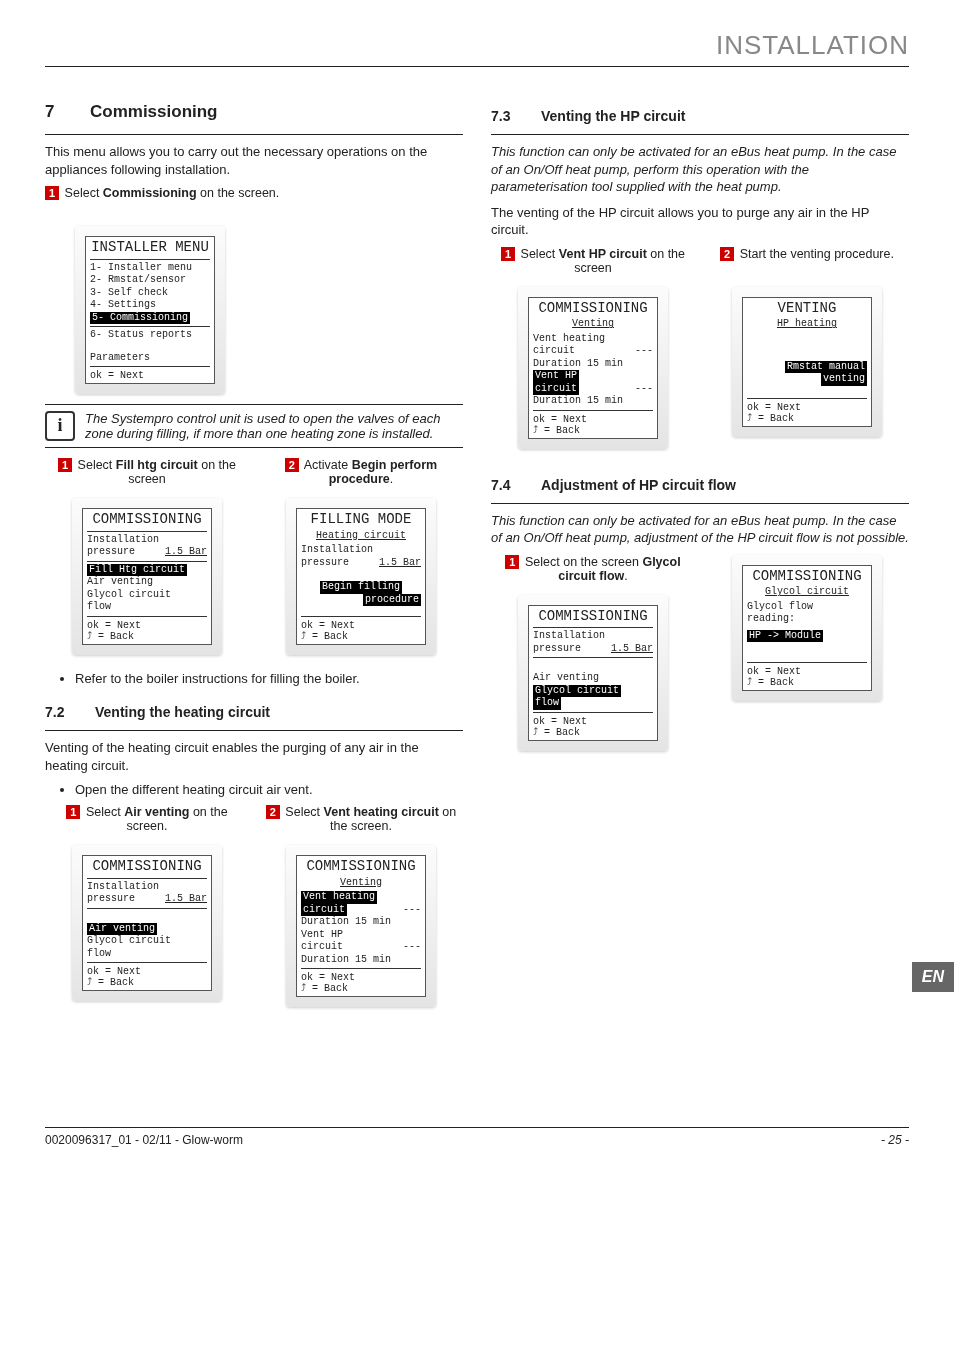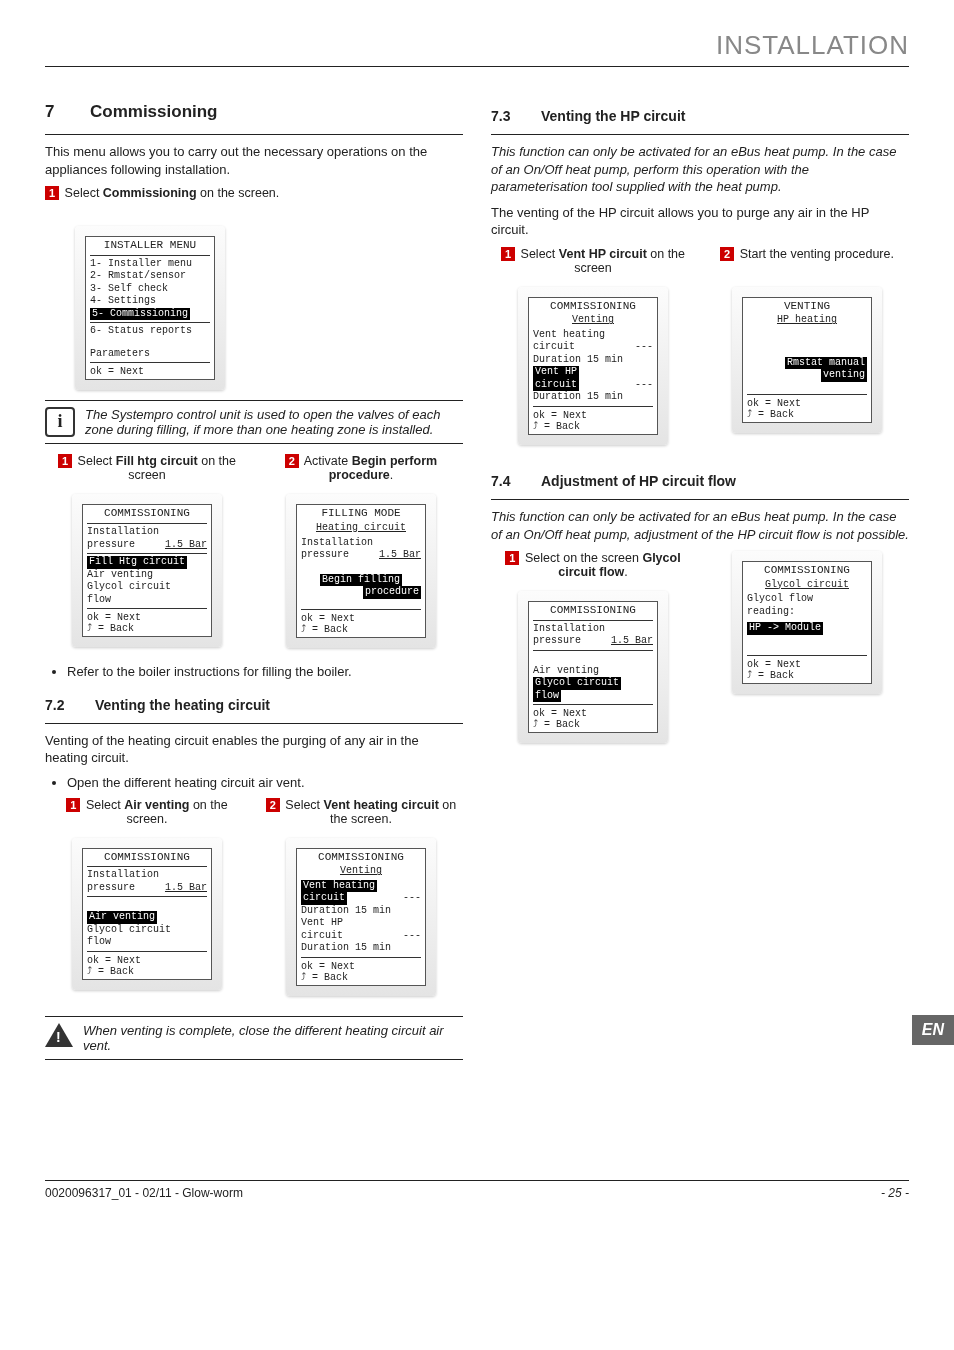--- a/index.html
+++ b/index.html
@@ -91,21 +91,21 @@
     font-family: "Courier New", monospace;
     font-size:10px;
     line-height:1.25;
     padding:2px 4px;
     text-align:left;
     min-height: 90px;
     position:relative;
   }
   .lcd .title {
     text-align:center;
-    font-size:11px;
+    font-size:14px;
     margin-bottom:1px;
   }
   .lcd .title-u {
     text-align:center;
     text-decoration:underline;
     font-size:10px;
     margin-bottom:2px;
   }
   .lcd .blank-mid {
     height: 28px;
@@ -153,21 +153,21 @@
   }
   .warn-tri::after{
     content:"!";
     position:absolute;
     left:-3px; top:6px;
     color:#fff;
     font-weight:bold;
     font-size:14px;
   }
   ul.bullets { padding-left:18px; margin:6px 0; }
-  ul.bullets li { margin:3px 4px; }
+  ul.bullets li { margin:3px 12px; }
   .lang-tab {
     position:absolute;
     right:0;
     bottom:185px;
     background:#666;
     color:#fff;
     padding:6px 10px;
     font-style:italic;
     font-weight:bold;
     font-size:16px;
@@ -329,24 +329,20 @@
             <div class="divider"></div>
             <div class="footer">
                   <div>ok  = Next</div>
                   <div>⤴   = Back</div>
                 </div>
           </div>
             </div>
         </div>
       </div>
 
-      <div class="note-row">
-        <div class="warn-tri"></div>
-        <div class="italic" style="font-weight:500;">When venting is complete, close the different heating circuit air vent.</div>
-      </div>
     </div>
 
     <div class="col">
       <h3 class="subsection" style="margin-top:16px;">
         <span class="num">7.3</span><span>Venting the HP circuit</span>
       </h3>
       <div class="hr"></div>
       <p class="italic">This function can only be activated for an eBus heat pump. In the case of an On/Off heat pump, perform this operation with the parameterisation tool supplied with the heat pump.</p>
       <p>The venting of the HP circuit allows you to purge any air in the HP circuit.</p>
 

